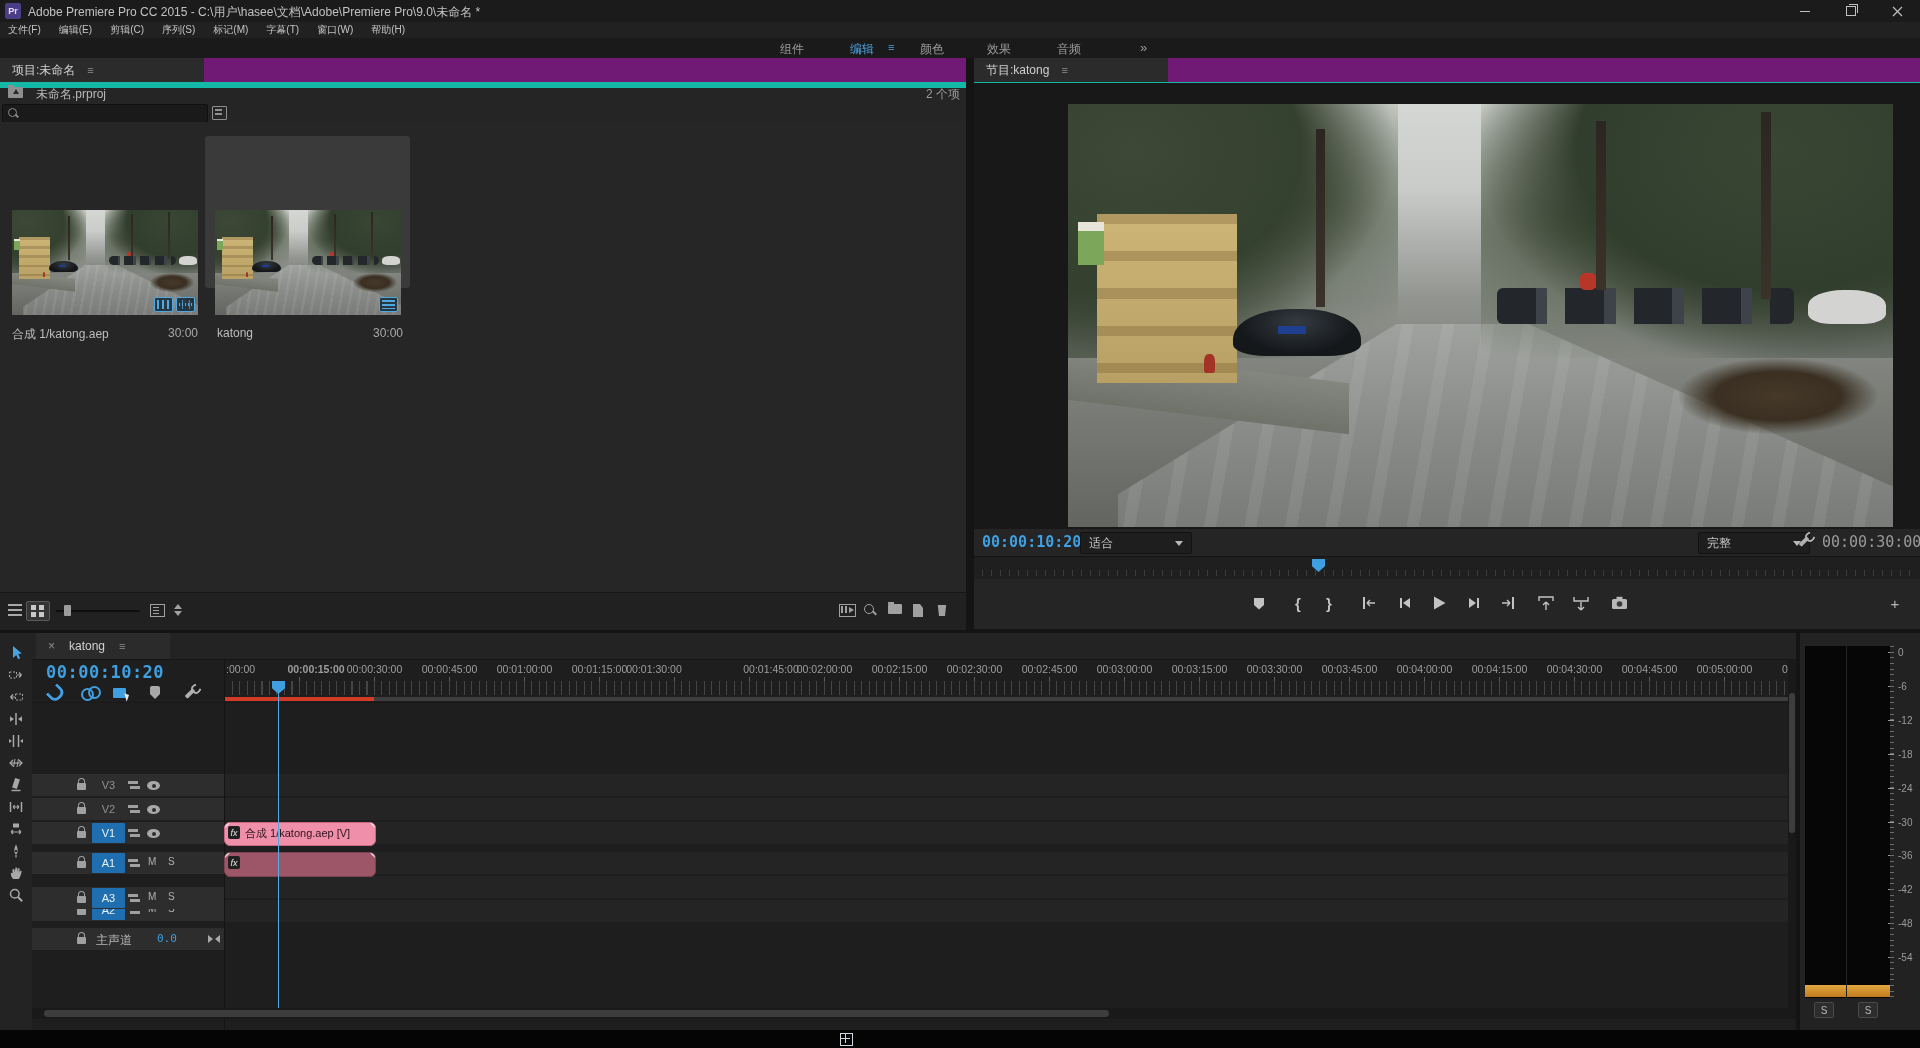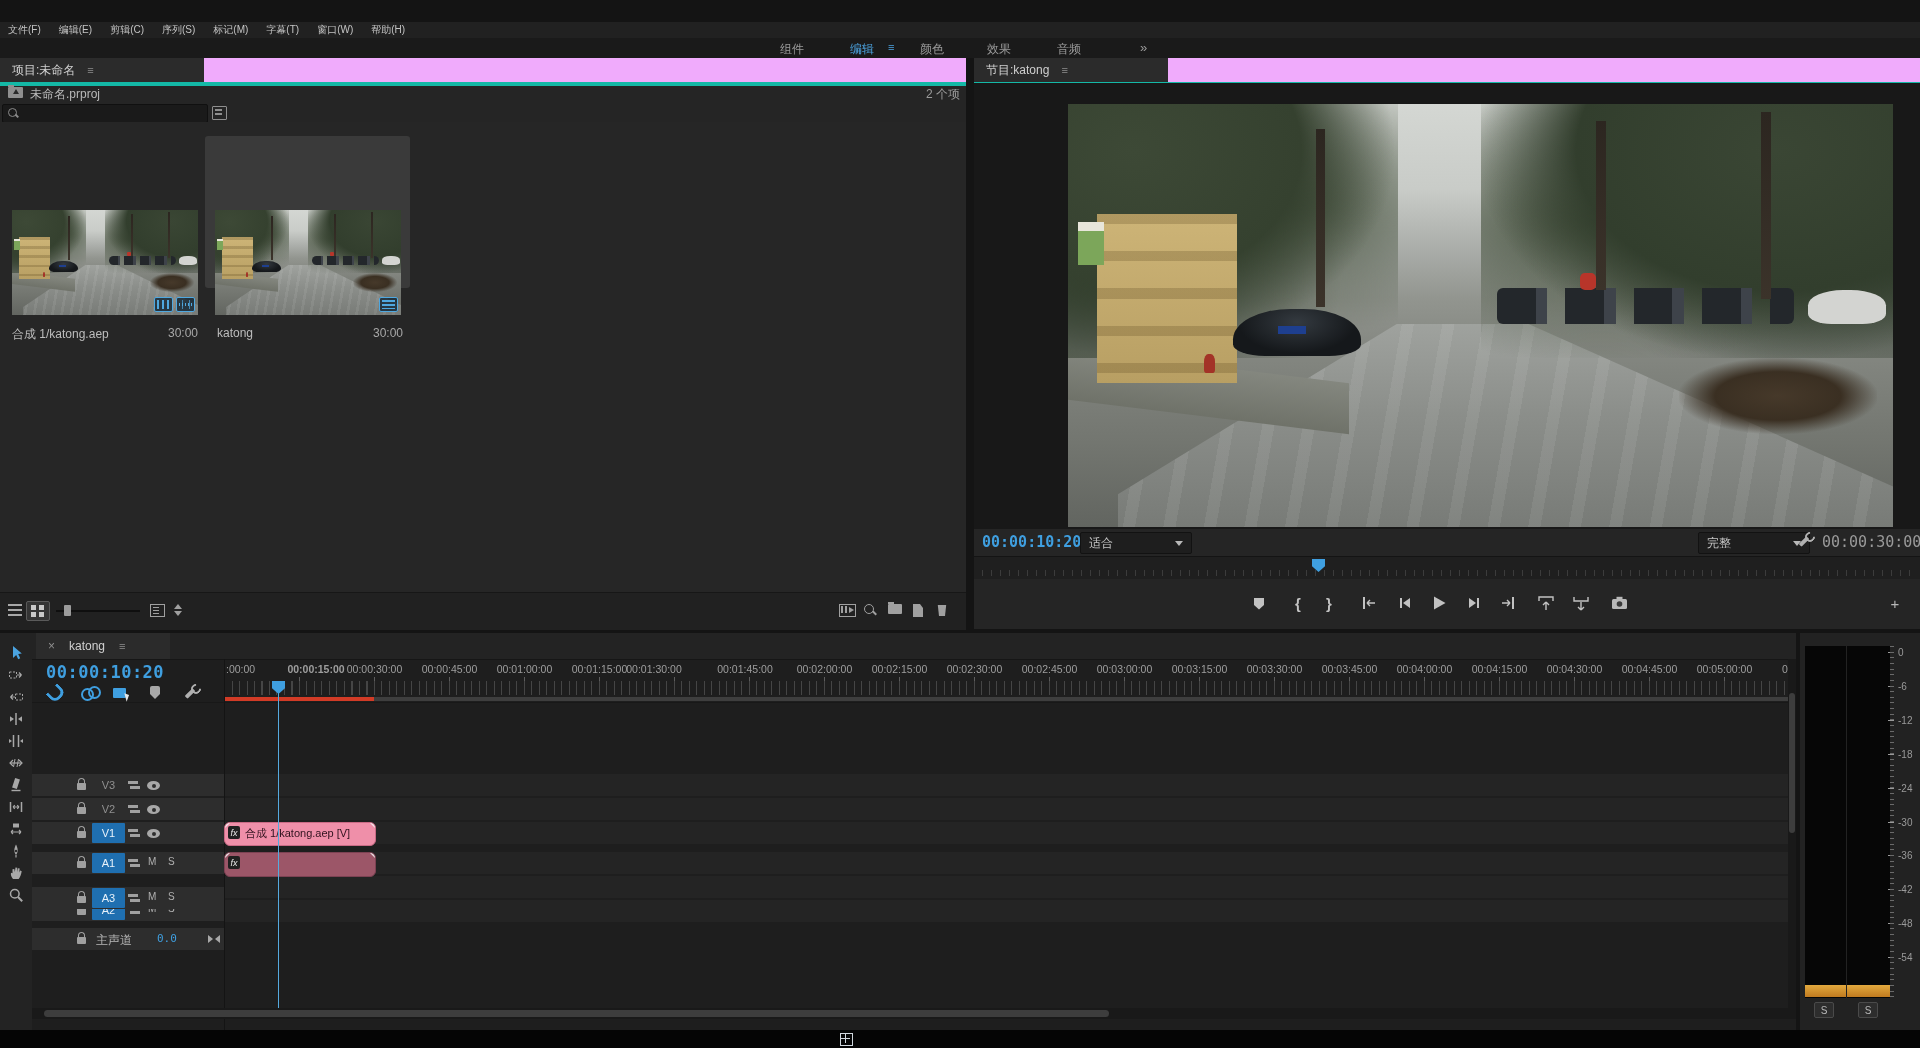--- a/index.html
+++ b/index.html
@@ -25,28 +25,28 @@
 
   
   .wsbar{position:absolute;left:0;top:38px;width:1920px;height:20px;background:#1a1a1a;}
   .ws-tab{position:absolute;top:3px;font-size:12px;color:#9a9a9a;white-space:nowrap;}
   .ws-tab.active{color:#4ca3e0;}
   .ws-menu{position:absolute;top:3px;font-size:11px;color:#4ca3e0;}
   .ws-overflow{position:absolute;top:2px;font-size:13px;color:#9a9a9a;}
 
   
   .panel{position:absolute;background:#252525;}
-  .panel-head{position:absolute;left:0;top:0;right:0;height:24px;background:#f0abfc;border-bottom:4px solid #14b8a6;}
+  .panel-head{position:absolute;left:0;top:0;right:0;height:24px;background:#701a75;border-bottom:6px solid #14b8a6;}
   .panel-tab{position:absolute;left:0;top:0;height:24px;background:#2b2b2b;display:flex;align-items:center;gap:12px;padding:0 12px;}
   .panel-tab-label{font-size:12px;color:#cfcfcf;white-space:nowrap;}
   .pmenu{font-size:11px;color:#8f8f8f;}
 
   
   .proj-row2{position:absolute;left:0;top:25px;width:966px;height:20px;}
-  .proj-file{position:absolute;left:30px;top:3px;font-size:12px;color:#b9b9b9;}
+  .proj-file{position:absolute;left:36px;top:3px;font-size:12px;color:#b9b9b9;}
   .proj-count{position:absolute;right:6px;top:3px;font-size:12px;color:#9a9a9a;}
   .i-folderup{position:absolute;left:8px;top:4px;width:15px;height:11px;background:#8f8f8f;border-radius:1px;}
   .i-folderup:before{content:"";position:absolute;left:0;top:-2px;width:6px;height:2px;background:#8f8f8f;}
   .i-folderup:after{content:"";position:absolute;left:5px;top:2px;width:0;height:0;border-bottom:5px solid #2a2a2a;border-left:3.5px solid transparent;border-right:3.5px solid transparent;}
   .searchbox{position:absolute;left:2px;top:46px;width:204px;height:17px;background:#1a1a1a;border:1px solid #101010;border-radius:2px;}
   .searchbox input{position:absolute;left:20px;top:0;width:178px;height:15px;background:transparent;border:none;color:#c6c6c6;font-size:11px;outline:none;}
   .i-search{position:absolute;left:5px;top:3px;width:7px;height:7px;border:1.5px solid #8a8a8a;border-radius:50%;}
   .i-search:after{content:"";position:absolute;left:6px;top:6px;width:4px;height:1.5px;background:#8a8a8a;transform:rotate(45deg);}
   .i-filterbin{position:absolute;left:212px;top:48px;width:13px;height:12px;border:1px solid #8f8f8f;border-radius:1px;}
   .i-filterbin:before{content:"";position:absolute;left:2px;top:2px;width:7px;height:2px;background:#8f8f8f;}
@@ -219,20 +219,37 @@
   .taskbar-ico:before{content:"";position:absolute;left:4px;top:0;width:1px;height:9px;background:#cfd6dd;}
   .taskbar-ico:after{content:"";position:absolute;left:0;top:4px;width:9px;height:1px;background:#cfd6dd;}
 
   svg{display:block;}
 </style>
 </head>
 <body>
 
 <div class="app">
 
+  <div class="titlebar">
+    <div class="prlogo">
+        <span>Pr</span>
+      </div>
+    <div class="apptitle">Adobe Premiere Pro CC 2015 - C:\用户\hasee\文档\Adobe\Premiere Pro\9.0\未命名 *</div>
+    <div class="wc wc-min" style="left:1782px">
+        <i></i>
+      </div>
+    <div class="wc wc-max" style="left:1828px">
+        <i></i>
+      </div>
+    <div class="wc wc-close" style="left:1874px">
+      <svg width="11" height="11" viewBox="0 0 11 11">
+          <path d="M1 1l9 9M10 1l-9 9" stroke="#c0c0c0" stroke-width="1.2"></path>
+        </svg>
+    </div>
+  </div>
 
   <div class="menubar" id="menu-items">
       <span class="menu-item">文件(F)</span>
       <span class="menu-item">编辑(E)</span>
       <span class="menu-item">剪辑(C)</span>
       <span class="menu-item">序列(S)</span>
       <span class="menu-item">标记(M)</span>
       <span class="menu-item">字幕(T)</span>
       <span class="menu-item">窗口(W)</span>
       <span class="menu-item">帮助(H)</span>
@@ -553,21 +570,21 @@
     </div>
 
     <div class="ruler-labels" id="ruler-labels">
         <span class="ruler-label" style="left: 194px;">:00:00</span>
         <span class="ruler-label" style="left: 284px; transform: translateX(-50%); font-weight: bold;">00:00:15:00</span>
         <span class="ruler-label" style="left: 342.5px; transform: translateX(-50%);">00:00:30:00</span>
         <span class="ruler-label" style="left: 417.5px; transform: translateX(-50%);">00:00:45:00</span>
         <span class="ruler-label" style="left: 492.5px; transform: translateX(-50%);">00:01:00:00</span>
         <span class="ruler-label" style="left: 567.5px; transform: translateX(-50%);">00:01:15:00</span>
         <span class="ruler-label" style="left: 622px; transform: translateX(-50%);">00:01:30:00</span>
-        <span class="ruler-label" style="left: 713px; transform: translateX(-50%);">00:01:45:00</span>
+        <span class="ruler-label" style="left: 739px; transform: translateX(-50%);">00:01:45:00</span>
         <span class="ruler-label" style="left: 792.5px; transform: translateX(-50%);">00:02:00:00</span>
         <span class="ruler-label" style="left: 867.5px; transform: translateX(-50%);">00:02:15:00</span>
         <span class="ruler-label" style="left: 942.5px; transform: translateX(-50%);">00:02:30:00</span>
         <span class="ruler-label" style="left: 1017.5px; transform: translateX(-50%);">00:02:45:00</span>
         <span class="ruler-label" style="left: 1092.5px; transform: translateX(-50%);">00:03:00:00</span>
         <span class="ruler-label" style="left: 1167.5px; transform: translateX(-50%);">00:03:15:00</span>
         <span class="ruler-label" style="left: 1242.5px; transform: translateX(-50%);">00:03:30:00</span>
         <span class="ruler-label" style="left: 1317.5px; transform: translateX(-50%);">00:03:45:00</span>
         <span class="ruler-label" style="left: 1392.5px; transform: translateX(-50%);">00:04:00:00</span>
         <span class="ruler-label" style="left: 1467.5px; transform: translateX(-50%);">00:04:15:00</span>

